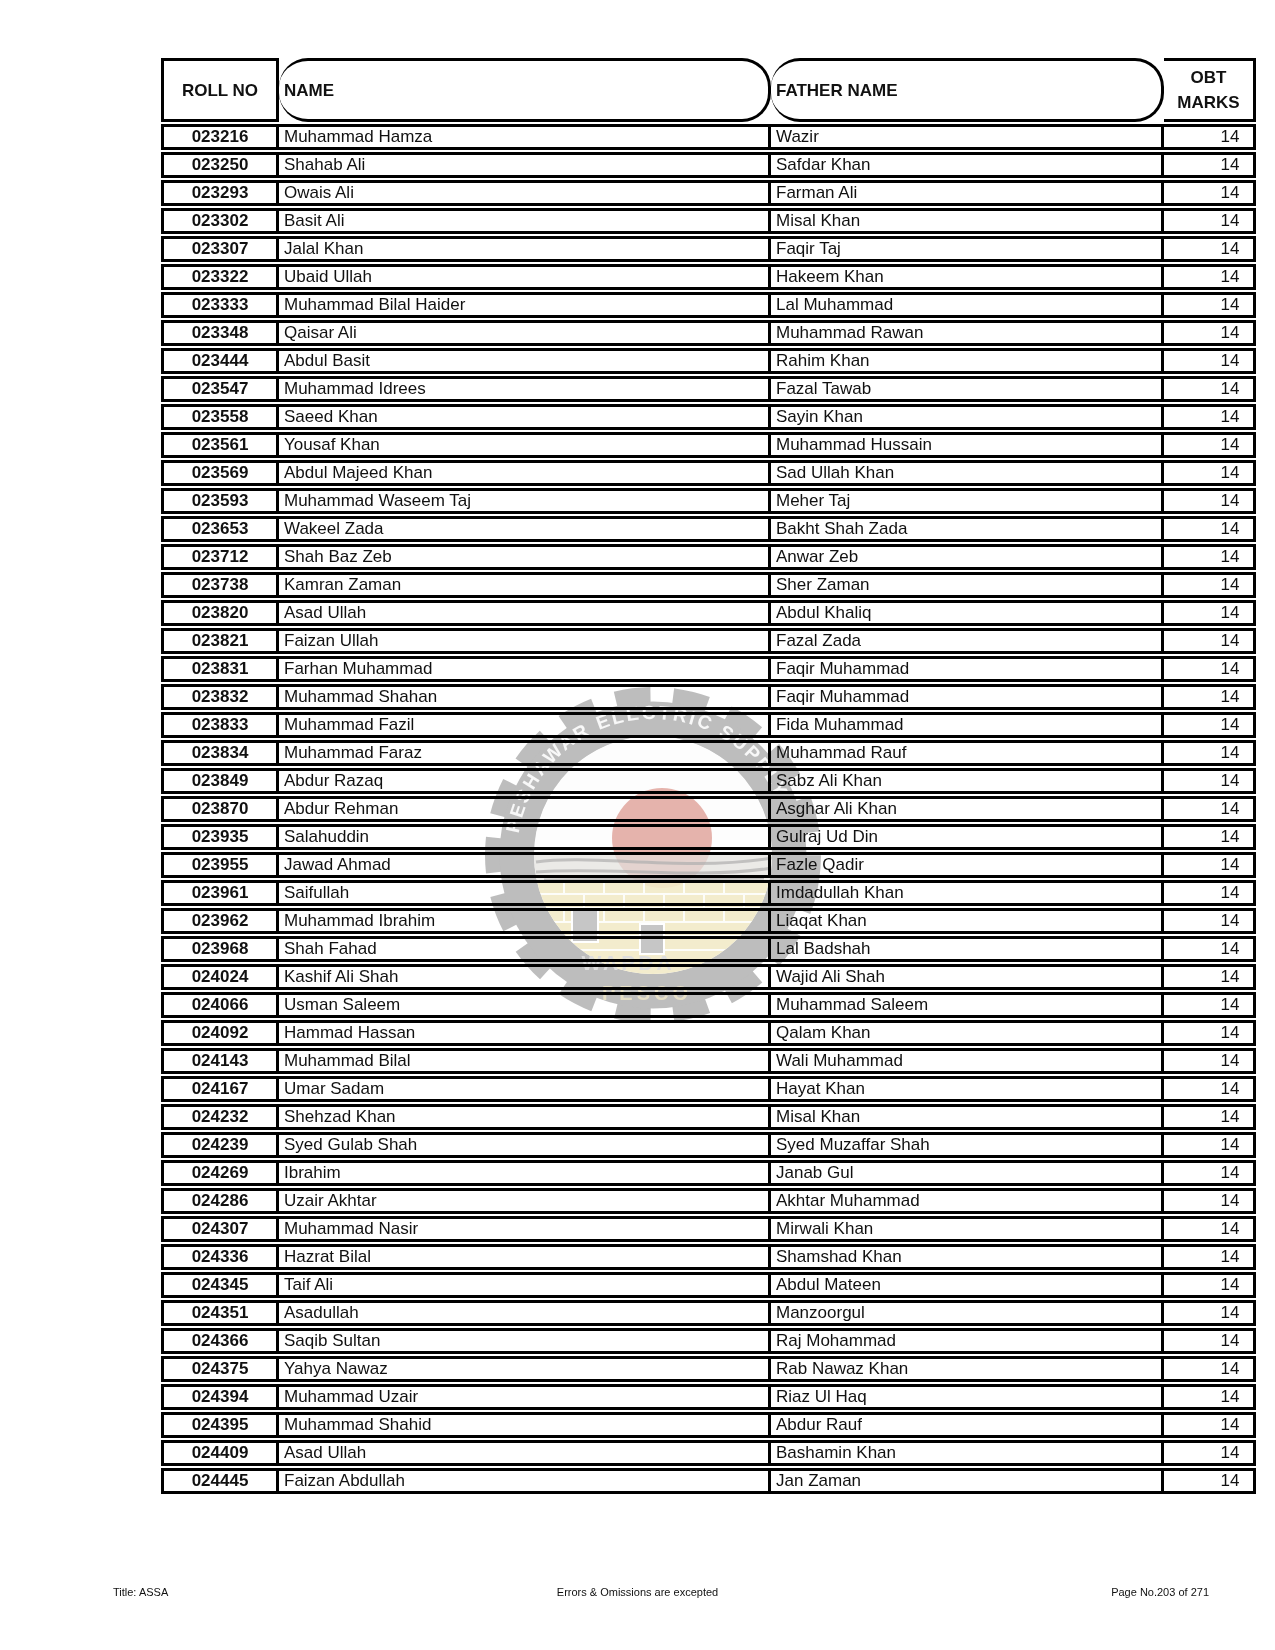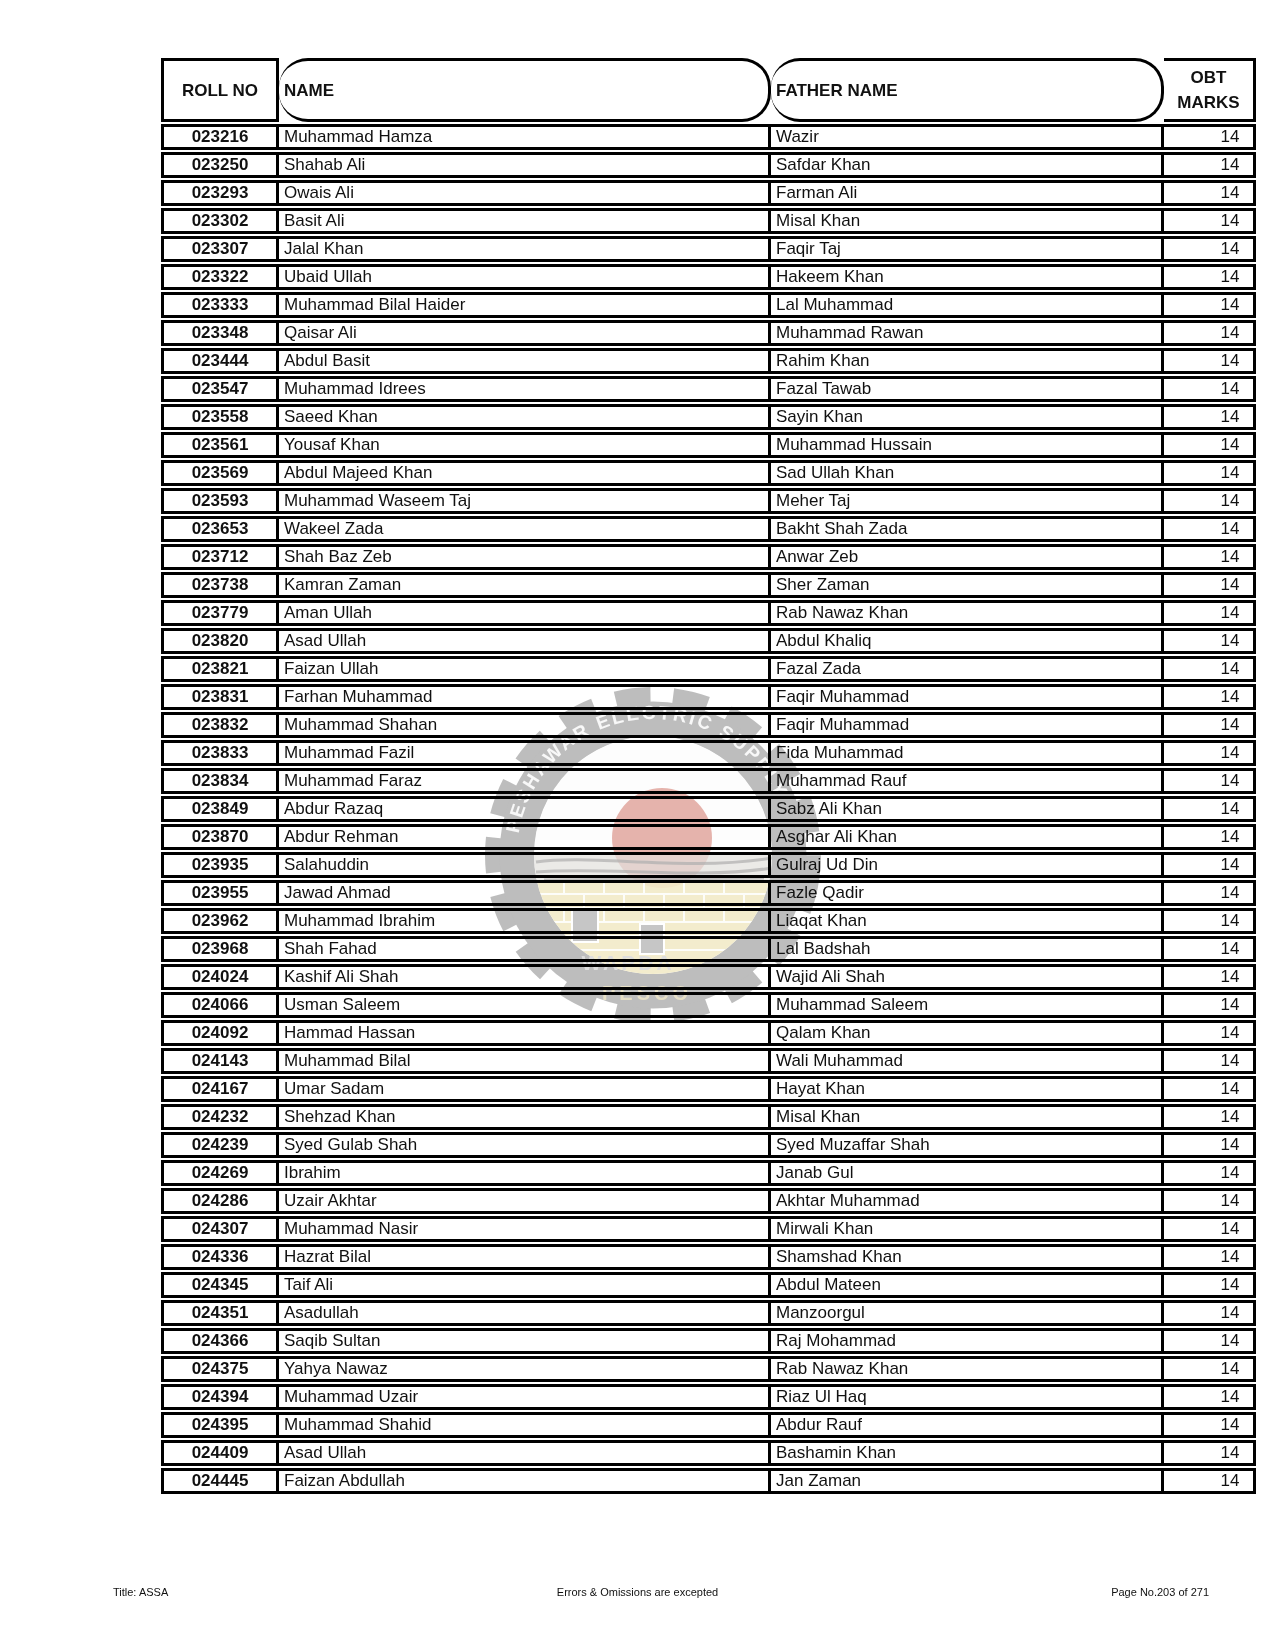--- a/index.html
+++ b/index.html
@@ -219,26 +219,20 @@
       <td class="c-father">Anwar Zeb</td>
       <td class="c-obt">14</td>
     </tr>
         <tr>
       <td class="first-col c-roll">023738</td>
       <td class="c-name">Kamran Zaman</td>
       <td class="c-father">Sher Zaman</td>
       <td class="c-obt">14</td>
     </tr>
         <tr>
-      <td class="first-col c-roll">023779</td>
-      <td class="c-name">Aman Ullah</td>
-      <td class="c-father">Rab Nawaz Khan</td>
-      <td class="c-obt">14</td>
-    </tr>
-        <tr>
       <td class="first-col c-roll">023820</td>
       <td class="c-name">Asad Ullah</td>
       <td class="c-father">Abdul Khaliq</td>
       <td class="c-obt">14</td>
     </tr>
         <tr>
       <td class="first-col c-roll">023821</td>
       <td class="c-name">Faizan Ullah</td>
       <td class="c-father">Fazal Zada</td>
       <td class="c-obt">14</td>
@@ -282,20 +276,26 @@
         <tr>
       <td class="first-col c-roll">023935</td>
       <td class="c-name">Salahuddin</td>
       <td class="c-father">Gulraj Ud Din</td>
       <td class="c-obt">14</td>
     </tr>
         <tr>
       <td class="first-col c-roll">023955</td>
       <td class="c-name">Jawad Ahmad</td>
       <td class="c-father">Fazle Qadir</td>
+      <td class="c-obt">14</td>
+    </tr>
+        <tr>
+      <td class="first-col c-roll">023961</td>
+      <td class="c-name">Saifullah</td>
+      <td class="c-father">Imdadullah Khan</td>
       <td class="c-obt">14</td>
     </tr>
         <tr>
       <td class="first-col c-roll">023962</td>
       <td class="c-name">Muhammad Ibrahim</td>
       <td class="c-father">Liaqat Khan</td>
       <td class="c-obt">14</td>
     </tr>
         <tr>
       <td class="first-col c-roll">023968</td>

